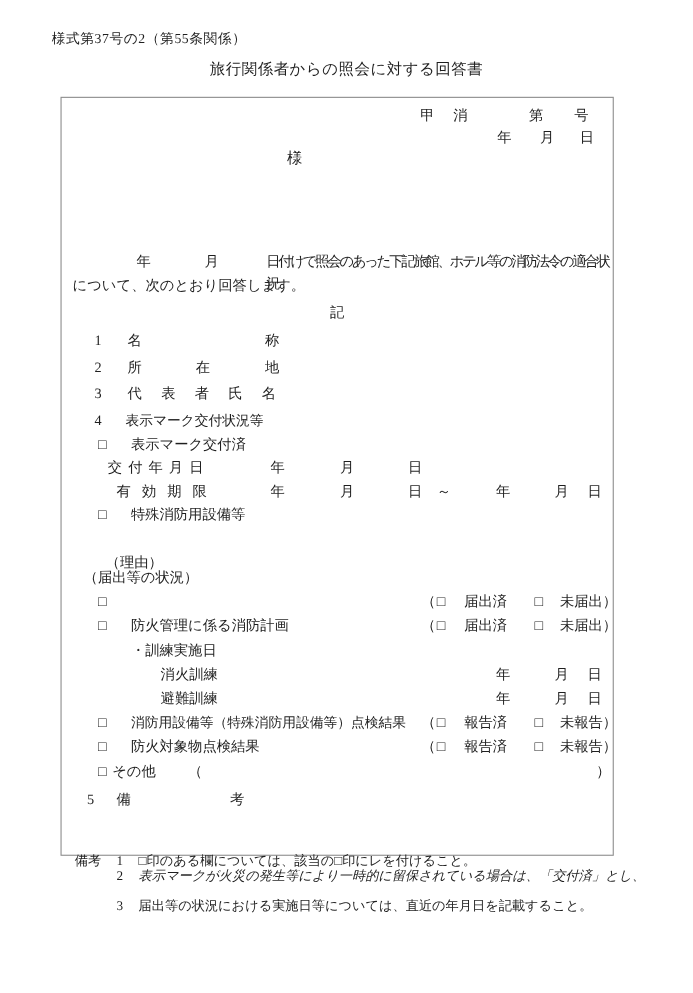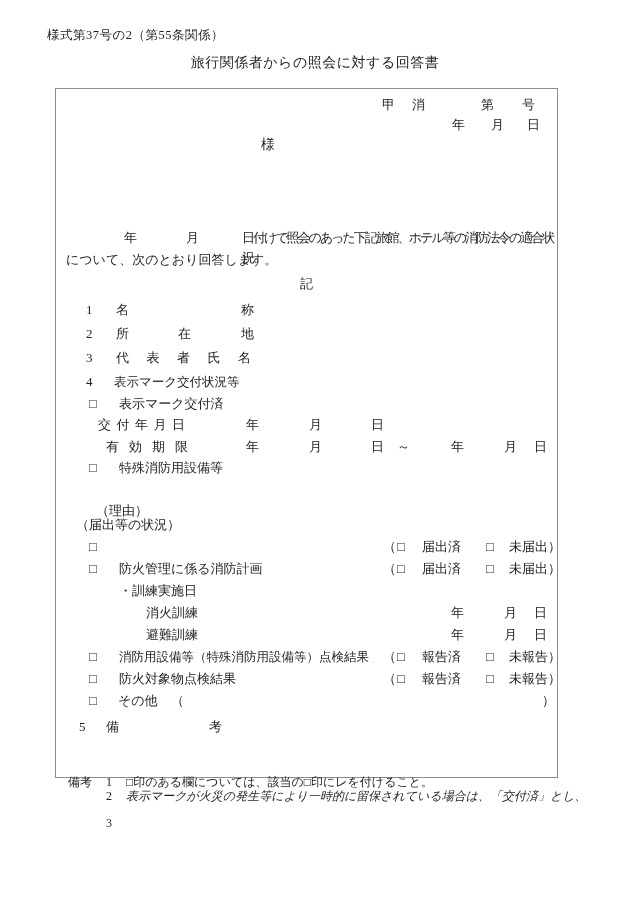--- a/index.html
+++ b/index.html
@@ -182,21 +182,21 @@
       <span class="abs" style="left:327px;">（</span>
       <span class="abs" style="left:341px;">□</span>
       <span class="abs" style="left:366px;">報告済</span>
       <span class="abs" style="left:430px;">□</span>
       <span class="abs" style="left:453px;">未報告</span>
       <span class="abs" style="left:492px;">）</span>
     </div>
 
     <div class="line" style="top:602px;">
       <span class="abs" style="left:33px;">□</span>
-      <span class="abs" style="left:62px;">その他</span>
+      <span class="abs" style="left:46px;">その他</span>
       <span class="abs" style="left:115px;">（</span>
       <span class="abs" style="left:486px;">）</span>
     </div>
 
     <div class="line" style="top:628px;">
       <span class="abs" style="left:23px;">5</span>
       <span class="abs" style="left:50px;">備</span>
       <span class="abs" style="left:153px;">考</span>
     </div>
 
@@ -206,15 +206,16 @@
     <span class="abs" style="left:68px;">備考</span>
     <span class="abs" style="left:106px;">1</span>
     <span class="abs" style="left:126px;">□印のある欄については、該当の□印にレを付けること。</span>
   </div>
   <div class="notes" style="top:789px;">
     <span class="abs" style="left:106px;">2</span>
     <span class="abs" style="left:126px;font-style:italic;">表示マークが火災の発生等により一時的に留保されている場合は、「交付済」とし、</span>
   </div>
   <div class="notes" style="top:816px;">
     <span class="abs" style="left:106px;">3</span>
+    <span class="abs" style="left:126px;">届出等の状況における実施日等については、直近の年月日を記載すること。</span>
   </div>
 
 </div>
 
 </body></html>

